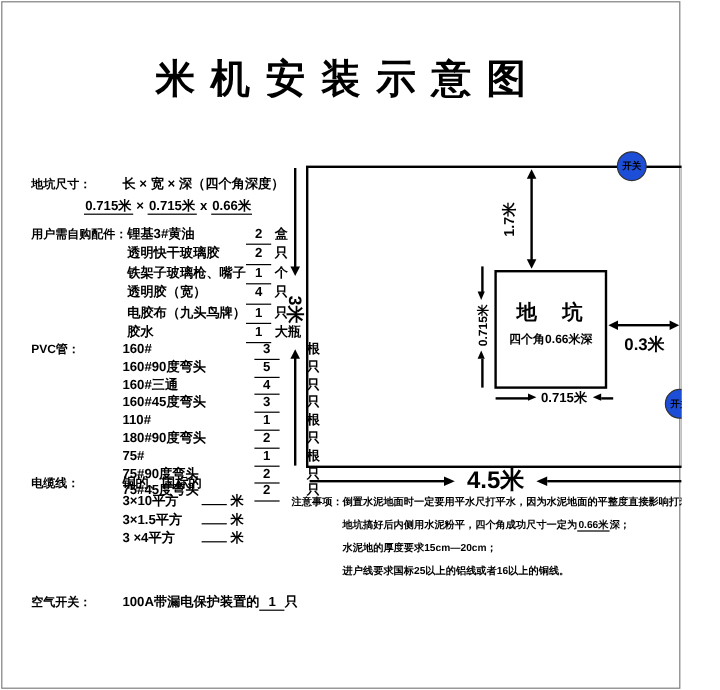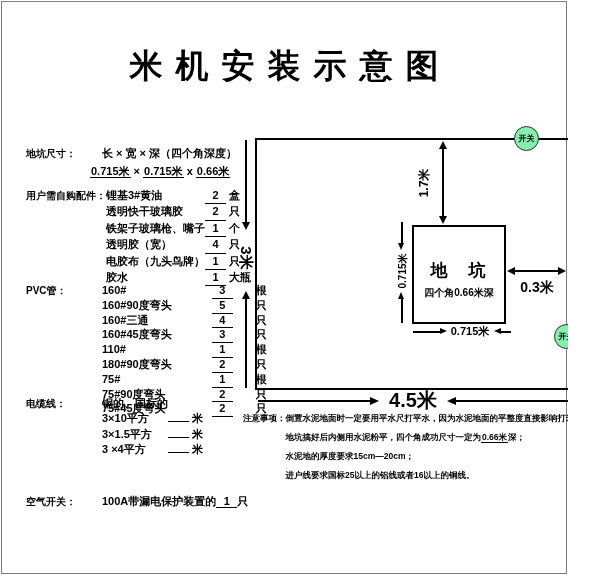--- a/index.html
+++ b/index.html
@@ -17,29 +17,29 @@
   .srow{display:flex;align-items:baseline;white-space:nowrap;}
   .slabel{flex:0 0 76px;text-align:left;font-size:10px;}
   .sbody{flex:1;}
   .prow{display:flex;align-items:baseline;line-height:15.4px;white-space:nowrap;}
   .pvc .prow{line-height:13.8px;gap:20px;}
   .pname{white-space:nowrap;}
   .sp{flex:1;}
   .pqty{display:inline-block;min-width:15px;text-align:center;border-bottom:1px solid #000;padding:0 3px;}
   .punit{width:30px;margin-left:3px;white-space:nowrap;}
   .u{border-bottom:1px solid #000;padding:0 1px;}
-  .dimline{margin-left:64px;margin-top:3px;white-space:nowrap;}
+  .dimline{margin-left:44px;margin-top:3px;white-space:nowrap;}
 
   
   .room{position:absolute;left:255px;top:138px;width:311px;height:248px;border:2px solid #000;}
   .pit{position:absolute;left:412px;top:225px;width:90px;height:95px;border:2px solid #000;text-align:center;}
-  .pit-title{margin-top:32px;font-size:17px;letter-spacing:2px;}
+  .pit-title{margin-top:22px;font-size:17px;letter-spacing:2px;}
   .pit-sub{margin-top:4px;font-size:10px;}
   .switch{position:absolute;width:25px;height:25px;border:1.5px solid #333;border-radius:50%;
-          background:#86efac;z-index:3;display:flex;align-items:center;justify-content:center;
+          background:#1d4ed8;z-index:3;display:flex;align-items:center;justify-content:center;
           font-size:8px;box-sizing:border-box;}
   .sw-top{left:514px;top:126px;}
   .sw-right{left:554px;top:324px;}
 
   .ln{position:absolute;background:#000;}
   .tri{position:absolute;width:0;height:0;}
   .t-up{border-left:4px solid transparent;border-right:4px solid transparent;border-bottom:8px solid #000;}
   .t-down{border-left:4px solid transparent;border-right:4px solid transparent;border-top:8px solid #000;}
   .t-left{border-top:4px solid transparent;border-bottom:4px solid transparent;border-right:8px solid #000;}
   .t-right{border-top:4px solid transparent;border-bottom:4px solid transparent;border-left:8px solid #000;}

